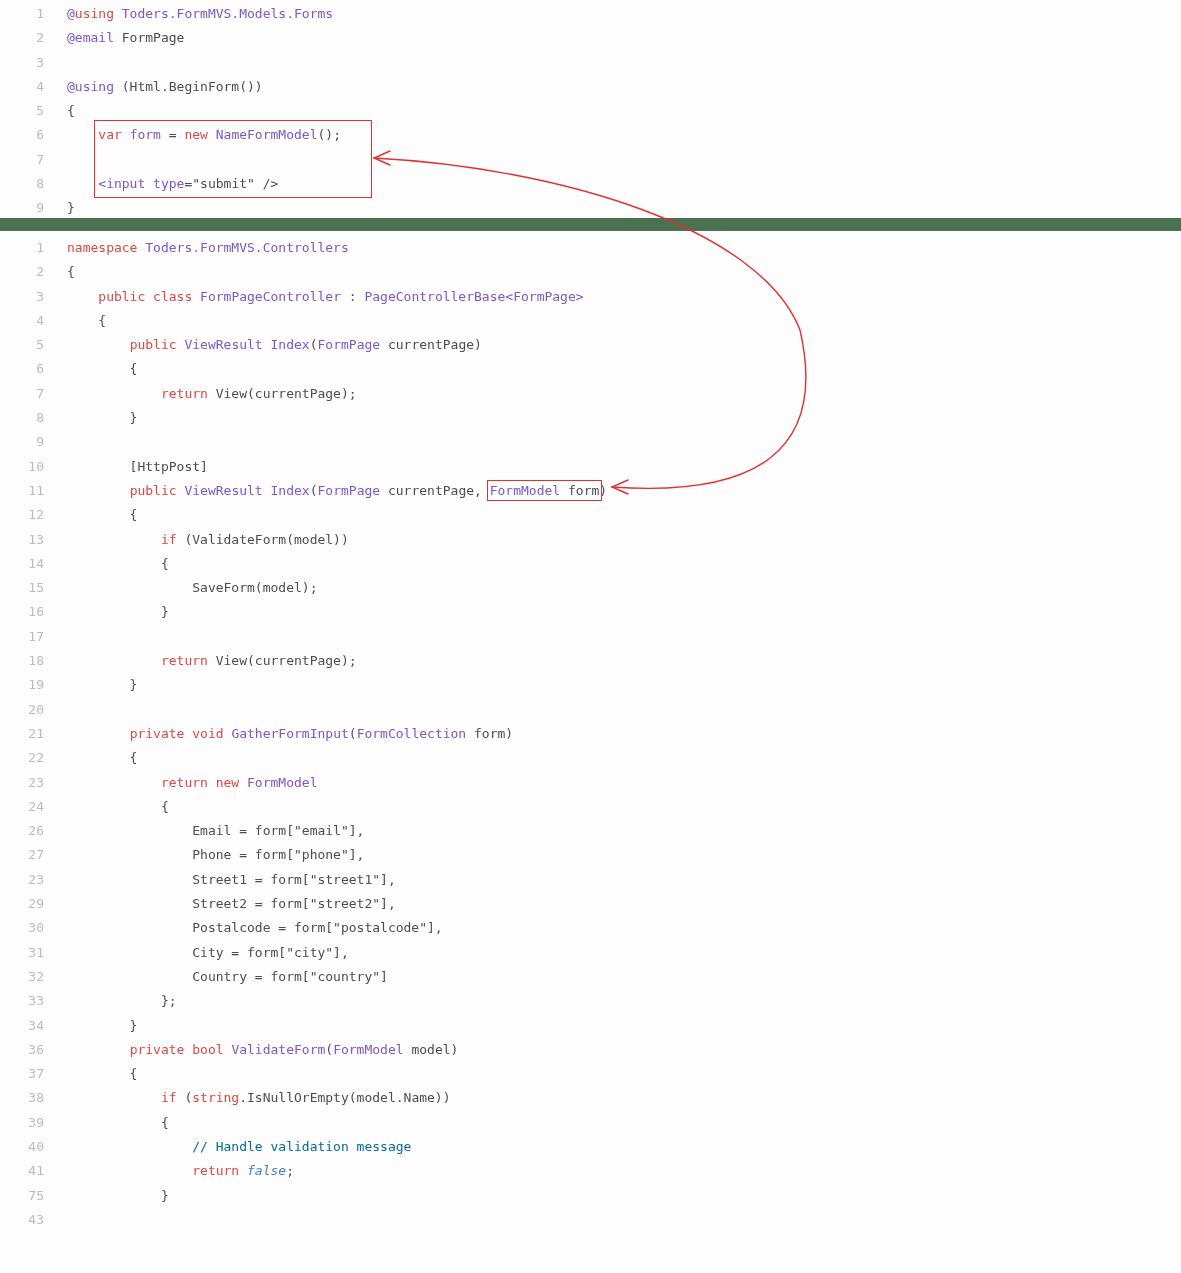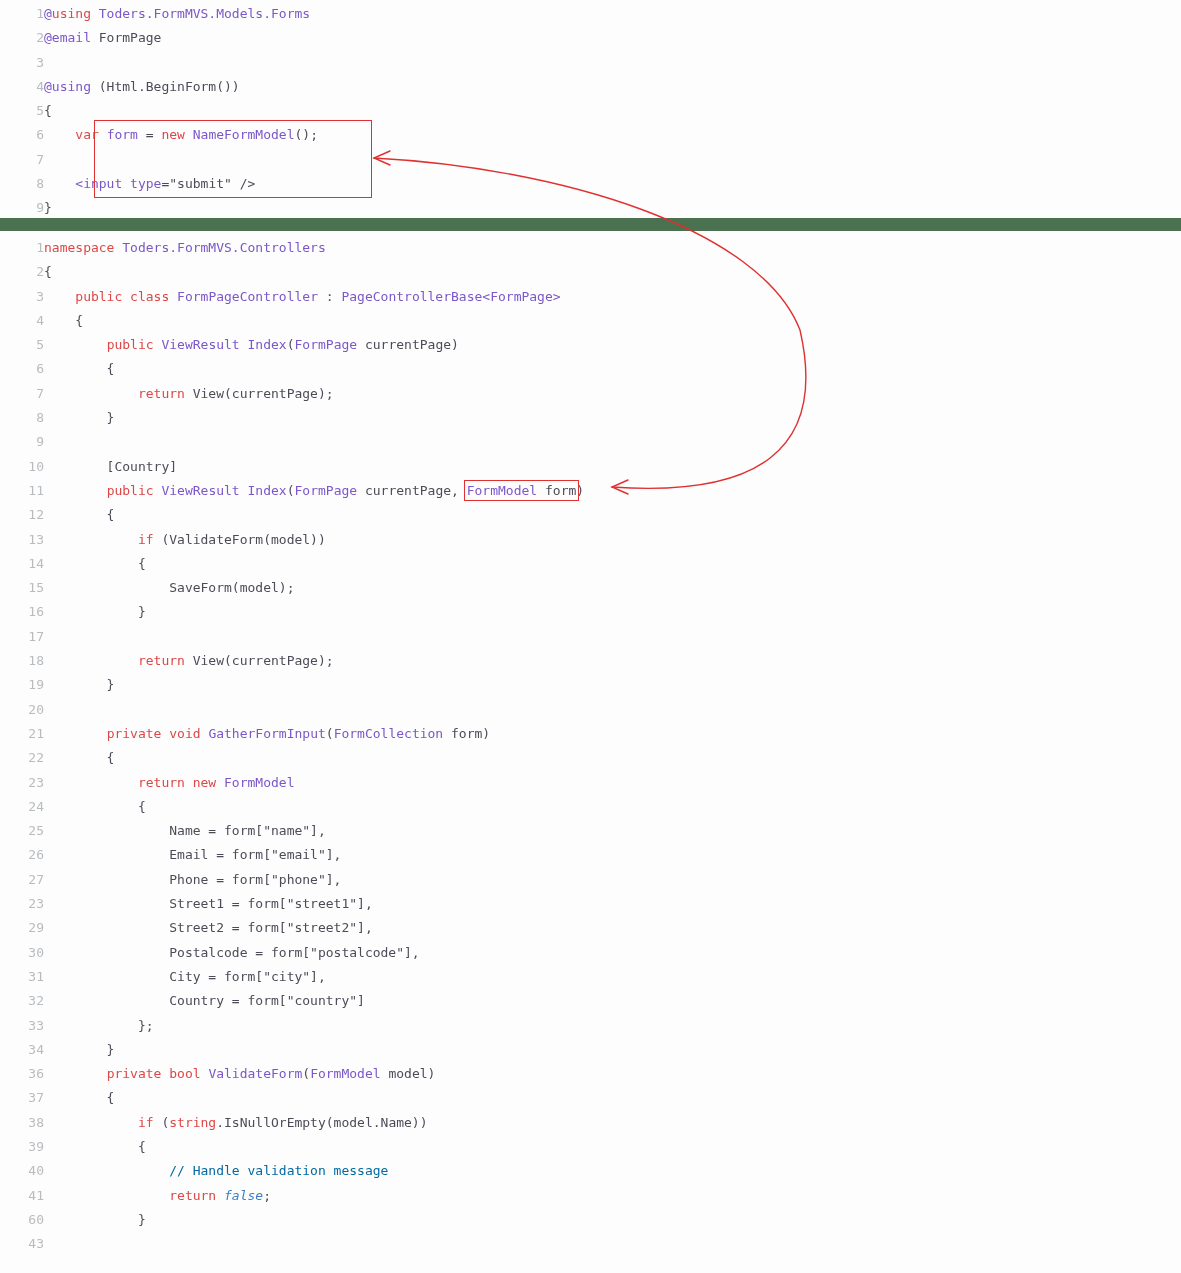--- a/index.html
+++ b/index.html
@@ -13,21 +13,21 @@
     overflow: hidden;
   }
   .code-block { position: absolute; left: 0; right: 0; }
   #view-block { top: 2px; }
   #controller-block { top: 236px; }
   .line { display: flex; line-height: 24.3px; white-space: pre; }
   .num {
     flex: none; width: 44px; text-align: right;
     color: #b9bcbf; user-select: none;
   }
-  .code { white-space: pre; }
+  .code { margin-left: 23px; white-space: pre; }
   .tok-k { color: #dc4747; }   
   .tok-y { color: #7b57c8; }   
   .tok-p { color: #4c4c58; }   
   .tok-c { color: #0369a1; }   
   .tok-b { color: #3b7fc4; font-style: italic; }   
   .divider {
     position: absolute; left: 0; top: 218px;
     width: 1181px; height: 13px;
     background: #4a7150;
   }
@@ -69,52 +69,51 @@
   <section class="code-block" id="controller-block">
       <div class="line"><span class="num">1</span><span class="code"><span class="tok-k">namespace</span><span class="tok-p"> </span><span class="tok-y">Toders.FormMVS.Controllers</span></span></div>
       <div class="line"><span class="num">2</span><span class="code"><span class="tok-p">{</span></span></div>
       <div class="line"><span class="num">3</span><span class="code"><span class="tok-p">    </span><span class="tok-k">public</span><span class="tok-p"> </span><span class="tok-k">class</span><span class="tok-p"> </span><span class="tok-y">FormPageController</span><span class="tok-p"> : </span><span class="tok-y">PageControllerBase&lt;FormPage&gt;</span></span></div>
       <div class="line"><span class="num">4</span><span class="code"><span class="tok-p">    {</span></span></div>
       <div class="line"><span class="num">5</span><span class="code"><span class="tok-p">        </span><span class="tok-k">public</span><span class="tok-p"> </span><span class="tok-y">ViewResult</span><span class="tok-p"> </span><span class="tok-y">Index</span><span class="tok-p">(</span><span class="tok-y">FormPage</span><span class="tok-p"> currentPage)</span></span></div>
       <div class="line"><span class="num">6</span><span class="code"><span class="tok-p">        {</span></span></div>
       <div class="line"><span class="num">7</span><span class="code"><span class="tok-p">            </span><span class="tok-k">return</span><span class="tok-p"> View(currentPage);</span></span></div>
       <div class="line"><span class="num">8</span><span class="code"><span class="tok-p">        }</span></span></div>
       <div class="line"><span class="num">9</span><span class="code"></span></div>
-      <div class="line"><span class="num">10</span><span class="code"><span class="tok-p">        [Country]</span></span></div>
+      <div class="line"><span class="num">10</span><span class="code"><span class="tok-p">        [HttpPost]</span></span></div>
       <div class="line"><span class="num">11</span><span class="code"><span class="tok-p">        </span><span class="tok-k">public</span><span class="tok-p"> </span><span class="tok-y">ViewResult</span><span class="tok-p"> </span><span class="tok-y">Index</span><span class="tok-p">(</span><span class="tok-y">FormPage</span><span class="tok-p"> currentPage, </span><span class="boxed"><span class="tok-y">FormModel</span><span class="tok-p"> form</span></span><span class="tok-p">)</span></span></div>
       <div class="line"><span class="num">12</span><span class="code"><span class="tok-p">        {</span></span></div>
       <div class="line"><span class="num">13</span><span class="code"><span class="tok-p">            </span><span class="tok-k">if</span><span class="tok-p"> (ValidateForm(model))</span></span></div>
       <div class="line"><span class="num">14</span><span class="code"><span class="tok-p">            {</span></span></div>
       <div class="line"><span class="num">15</span><span class="code"><span class="tok-p">                SaveForm(model);</span></span></div>
       <div class="line"><span class="num">16</span><span class="code"><span class="tok-p">            }</span></span></div>
       <div class="line"><span class="num">17</span><span class="code"></span></div>
       <div class="line"><span class="num">18</span><span class="code"><span class="tok-p">            </span><span class="tok-k">return</span><span class="tok-p"> View(currentPage);</span></span></div>
       <div class="line"><span class="num">19</span><span class="code"><span class="tok-p">        }</span></span></div>
       <div class="line"><span class="num">20</span><span class="code"></span></div>
       <div class="line"><span class="num">21</span><span class="code"><span class="tok-p">        </span><span class="tok-k">private</span><span class="tok-p"> </span><span class="tok-k">void</span><span class="tok-p"> </span><span class="tok-y">GatherFormInput</span><span class="tok-p">(</span><span class="tok-y">FormCollection</span><span class="tok-p"> form)</span></span></div>
       <div class="line"><span class="num">22</span><span class="code"><span class="tok-p">        {</span></span></div>
       <div class="line"><span class="num">23</span><span class="code"><span class="tok-p">            </span><span class="tok-k">return</span><span class="tok-p"> </span><span class="tok-k">new</span><span class="tok-p"> </span><span class="tok-y">FormModel</span></span></div>
       <div class="line"><span class="num">24</span><span class="code"><span class="tok-p">            {</span></span></div>
-      <div class="line"><span class="num">25</span><span class="code"><span class="tok-p">                Name = form["name"],</span></span></div>
       <div class="line"><span class="num">26</span><span class="code"><span class="tok-p">                Email = form["email"],</span></span></div>
       <div class="line"><span class="num">27</span><span class="code"><span class="tok-p">                Phone = form["phone"],</span></span></div>
       <div class="line"><span class="num">23</span><span class="code"><span class="tok-p">                Street1 = form["street1"],</span></span></div>
       <div class="line"><span class="num">29</span><span class="code"><span class="tok-p">                Street2 = form["street2"],</span></span></div>
       <div class="line"><span class="num">30</span><span class="code"><span class="tok-p">                Postalcode = form["postalcode"],</span></span></div>
       <div class="line"><span class="num">31</span><span class="code"><span class="tok-p">                City = form["city"],</span></span></div>
       <div class="line"><span class="num">32</span><span class="code"><span class="tok-p">                Country = form["country"]</span></span></div>
       <div class="line"><span class="num">33</span><span class="code"><span class="tok-p">            };</span></span></div>
       <div class="line"><span class="num">34</span><span class="code"><span class="tok-p">        }</span></span></div>
       <div class="line"><span class="num">36</span><span class="code"><span class="tok-p">        </span><span class="tok-k">private</span><span class="tok-p"> </span><span class="tok-k">bool</span><span class="tok-p"> </span><span class="tok-y">ValidateForm</span><span class="tok-p">(</span><span class="tok-y">FormModel</span><span class="tok-p"> model)</span></span></div>
       <div class="line"><span class="num">37</span><span class="code"><span class="tok-p">        {</span></span></div>
       <div class="line"><span class="num">38</span><span class="code"><span class="tok-p">            </span><span class="tok-k">if</span><span class="tok-p"> (</span><span class="tok-k">string</span><span class="tok-p">.IsNullOrEmpty(model.Name))</span></span></div>
       <div class="line"><span class="num">39</span><span class="code"><span class="tok-p">            {</span></span></div>
       <div class="line"><span class="num">40</span><span class="code"><span class="tok-p">                </span><span class="tok-c">// Handle validation message</span></span></div>
       <div class="line"><span class="num">41</span><span class="code"><span class="tok-p">                </span><span class="tok-k">return</span><span class="tok-p"> </span><span class="tok-b">false</span><span class="tok-p">;</span></span></div>
-      <div class="line"><span class="num">60</span><span class="code"><span class="tok-p">            }</span></span></div>
+      <div class="line"><span class="num">75</span><span class="code"><span class="tok-p">            }</span></span></div>
       <div class="line"><span class="num">43</span><span class="code"></span></div>
     </section>
 
   <div class="hl-box-top"></div>
 
   <svg class="arrow-overlay" viewBox="0 0 1181 1273">
     <g stroke="#e03030" stroke-width="1.4" fill="none" stroke-linecap="round">
       <path d="M 374 158 C 560 168, 760 228, 800 330 C 828 452, 755 497, 612 487"></path>
       <path d="M 390 151 L 374 158 L 390 165"></path>
       <path d="M 628 480 L 612 487 L 628 494"></path>

